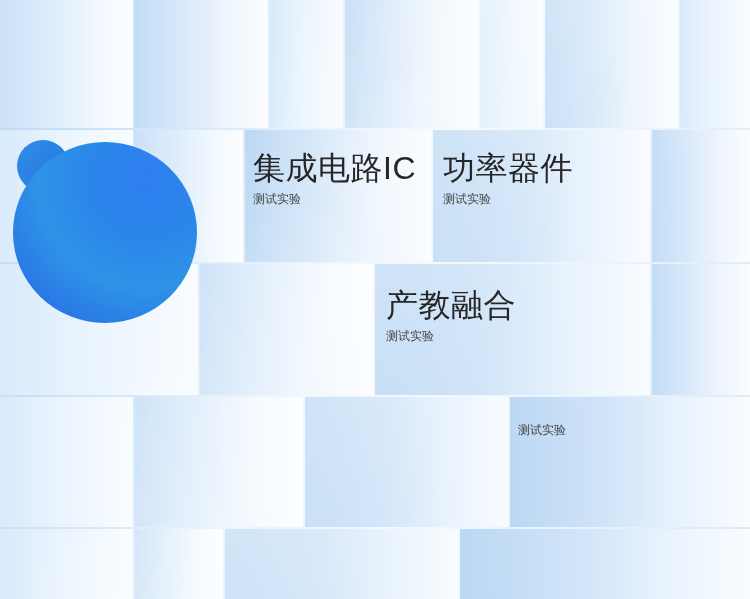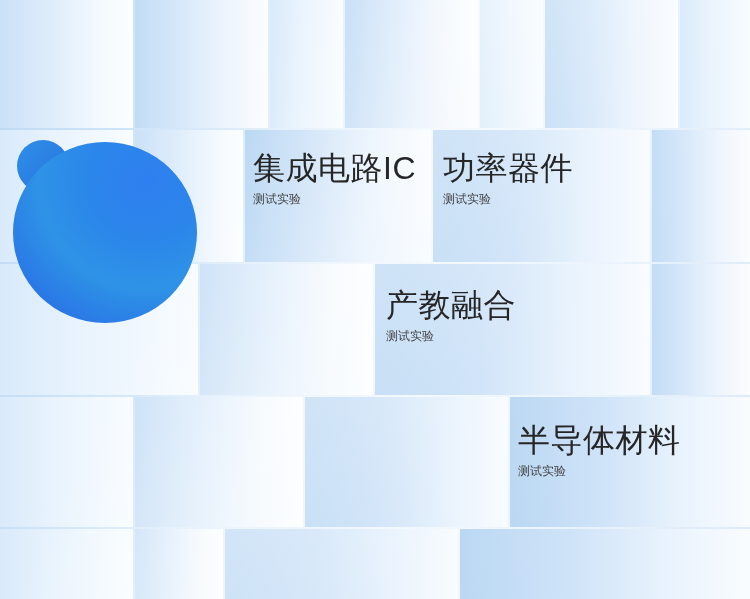--- a/index.html
+++ b/index.html
@@ -153,17 +153,16 @@
     <p class="card-title">功率器件</p>
     <p class="card-sub">测试实验</p>
   </div>
 
   <div class="card-text" style="left:386px; top:289px;">
     <p class="card-title">产教融合</p>
     <p class="card-sub">测试实验</p>
   </div>
 
   <div class="card-text" style="left:518px; top:424px;">
-    <p class="card-title">半导体材料</p>
     <p class="card-sub">测试实验</p>
   </div>
 
 </div>
 
 </body></html>

